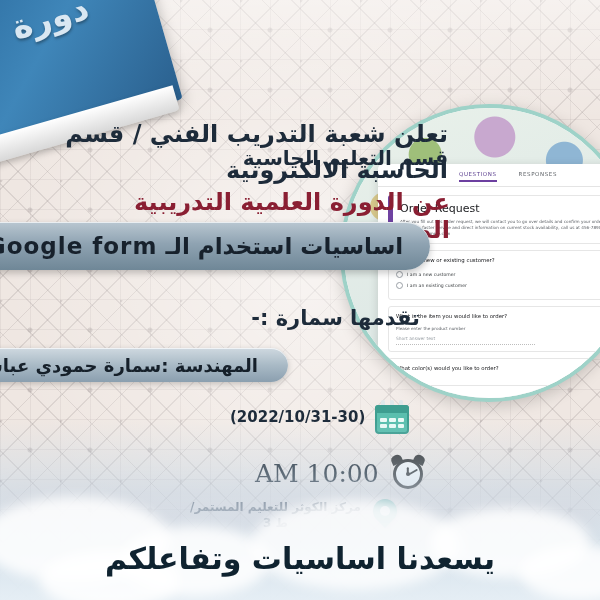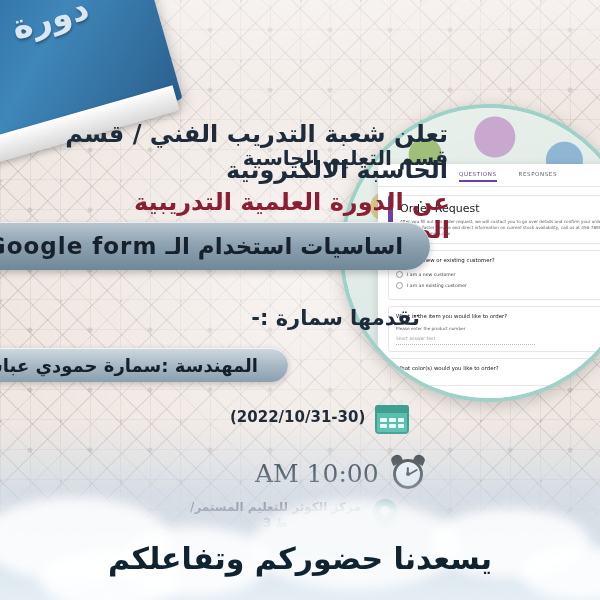--- a/index.html
+++ b/index.html
@@ -517,14 +517,14 @@
   <div class="pinkwash"></div>
   <div class="clouds">
     <div class="cloud cl1"></div>
     <div class="cloud cl2"></div>
     <div class="cloud cl3"></div>
     <div class="cloud cl4"></div>
     <div class="cloud cl5"></div>
     <div class="cloud cl6"></div>
   </div>
 
-  <div class="welcome">يسعدنا حضوركم وتفاعلكم</div>
+  <div class="welcome">يسعدنا اساسيات وتفاعلكم</div>
 </div>
 
 </body></html>

